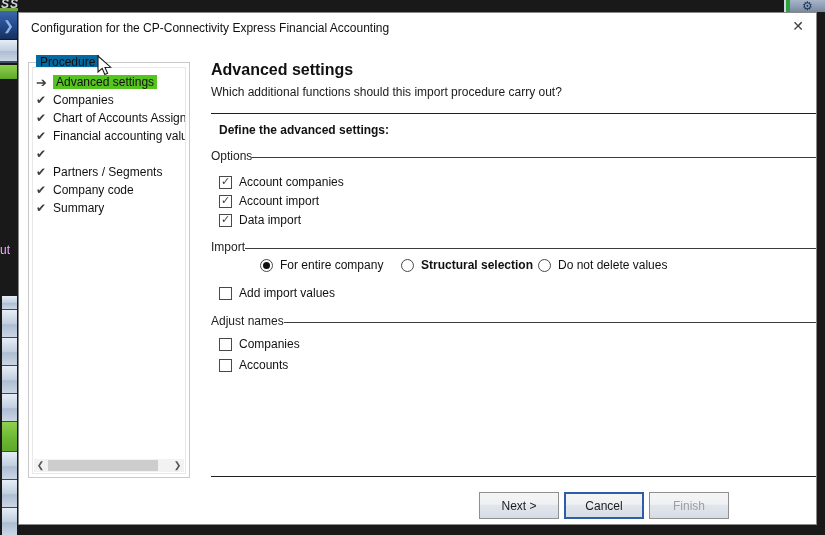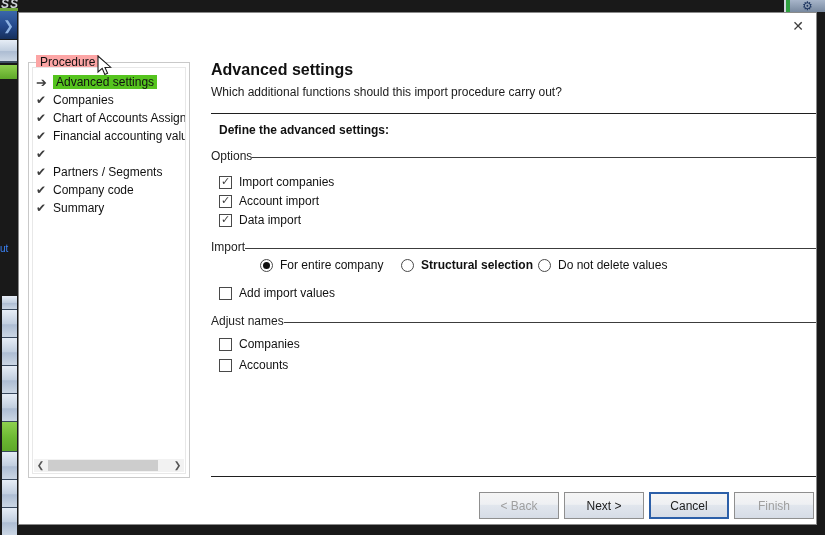--- a/index.html
+++ b/index.html
@@ -16,21 +16,21 @@
   .bg-greenline { position:absolute; left:0; top:8px; width:18px; height:3px; background:#6fa43c; }
   .bg-chevbtn { position:absolute; left:0; top:11px; width:17px; height:28px;
     background:linear-gradient(180deg,#3a67ab 0%,#24488a 55%,#16305c 100%);
     display:flex; align-items:center; justify-content:center; }
   .bg-chevbtn span { color:#8fb3e3; font-size:13px; line-height:1; }
   .bg-silver-a { position:absolute; left:0; top:40px; width:17px; height:23px;
     background:linear-gradient(180deg,#e6edf6 0%,#c2cfe0 50%,#adbdd3 55%,#cbd6e4 100%);
     border-bottom:2px solid #3f4f63; }
   .bg-green-a { position:absolute; left:0; top:65px; width:17px; height:14px;
     background:linear-gradient(180deg,#8ed04e,#5ea829); }
-  .bg-ut { position:absolute; left:0; top:243px; color:#3b82f6; font-size:10px; }
+  .bg-ut { position:absolute; left:0; top:243px; color:#f0abfc; font-size:12px; }
   .bg-strip { position:absolute; left:2px; top:296px; width:15px; height:239px; display:flex; flex-direction:column; overflow:hidden; }
   .bg-strip .cell {
     background:linear-gradient(180deg,#e6edf6 0%,#c2cfe0 50%,#adbdd3 55%,#cbd6e4 100%);
     border-bottom:1px solid #37475c; flex:none; height:28px; }
   .bg-strip .cell:nth-child(1){ height:14px; }
   .bg-strip .cell.g { height:30px; background:linear-gradient(180deg,#8ed04e 0%,#6cb833 55%,#5ea829 100%); }
   .bg-topright { position:absolute; right:0; top:0; width:35px; height:12px;
     background:linear-gradient(180deg,#a7b5c9,#78899f);
     display:flex; align-items:center; justify-content:center; overflow:hidden; }
   .bg-topright span { color:#1d3560; font-size:12px; line-height:1; margin-top:-1px; }
@@ -41,21 +41,21 @@
   .dialog { position:absolute; left:18px; top:12px; width:799px; height:513px;
     background:#ffffff; border:1px solid #8a8a8a; }
   .dlg-title { position:absolute; left:12px; top:8px; font-size:12px; color:#111; }
   .dlg-close { position:absolute; right:7px; top:2px; width:22px; height:22px;
     background:none; border:none; font-size:14px; color:#3d3d3d; cursor:default;
     font-family:"Liberation Sans",sans-serif; }
 
   
   .grp { position:absolute; left:9px; top:49px; width:162px; height:416px;
     border:1px solid #c9c9c9; background:#fff; }
-  .grp-label { position:absolute; top:-8px; left:7px; background:#fca5a5; padding:0 4px; font-size:12px; color:#111; }
+  .grp-label { position:absolute; top:-8px; left:7px; background:#0369a1; padding:0 4px; font-size:12px; color:#111; }
   .listbox { position:absolute; left:3px; top:4px; right:3px; bottom:3px;
     border:1px solid #e8e8e8; overflow:hidden; background:#fff; }
   .items { padding-top:5px; }
   .li { display:flex; align-items:center; height:18px; padding-left:3px;
     white-space:nowrap; font-size:12px; color:#111; }
   .li .ic { width:17px; flex:none; color:#3d3d3d; font-size:12px; line-height:1; }
   .li .ic.arrow { font-size:13px; }
   .li-label { white-space:nowrap; }
   .li-label.current { background:#55c41e; padding:0 3px; }
 
@@ -132,20 +132,21 @@
   <div class="cell"></div>
   <div class="cell"></div>
 </div>
 <div class="bg-tr-white"></div>
 <div class="bg-tr-green"></div>
 <div class="bg-topright">
     <span>⚙</span>
   </div>
 
 <div class="dialog">
+  <div class="dlg-title">Configuration for the CP-Connectivity Express Financial Accounting</div>
   <button class="dlg-close"><span>✕</span></button>
 
   <div class="grp">
     <span class="grp-label">Procedure</span>
     <div class="listbox">
       <div class="items">
         <div class="li">
           <span class="ic arrow">➔</span>
           <span class="li-label current">Advanced settings</span>
         </div>
@@ -191,21 +192,21 @@
   <div class="define">Define the advanced settings:</div>
 
   <div class="sec options">
     <span>Options</span>
     <span class="line"></span>
   </div>
   <label class="row r-cb1">
     <span class="box">
         <span class="tick">✓</span>
       </span>
-    <span>Import companies</span>
+    <span>Account companies</span>
   </label>
   <label class="row r-cb2">
     <span class="box">
         <span class="tick">✓</span>
       </span>
     <span>Account import</span>
   </label>
   <label class="row r-cb3">
     <span class="box">
         <span class="tick">✓</span>
@@ -245,21 +246,20 @@
     <span>Companies</span>
   </label>
   <label class="row r-anc2">
     <span class="box"></span>
     <span>Accounts</span>
   </label>
 
   <div class="hr2"></div>
 
   <div class="btnrow">
-    <button class="btn disabled">&lt; Back</button>
     <button class="btn">Next &gt;</button>
     <button class="btn cancel">Cancel</button>
     <button class="btn disabled">Finish</button>
   </div>
 </div>
 
 <svg class="cursor" width="20" height="22" viewBox="0 0 20 22">
   <path d="M2,1 L2,17 L6.2,13.4 L8.8,19.5 L11.6,18.3 L9,12.4 L14.6,12.2 Z" fill="#ffffff" stroke="#1a1a1a" stroke-width="1.1"></path>
 </svg>
 

